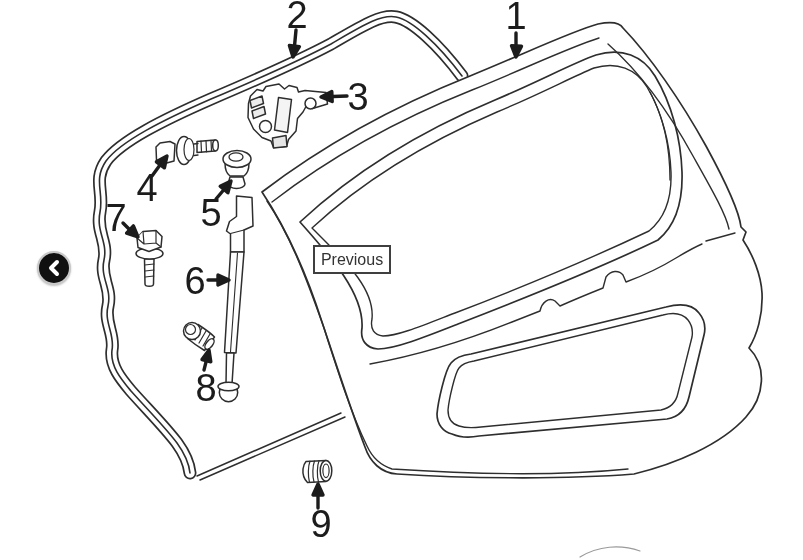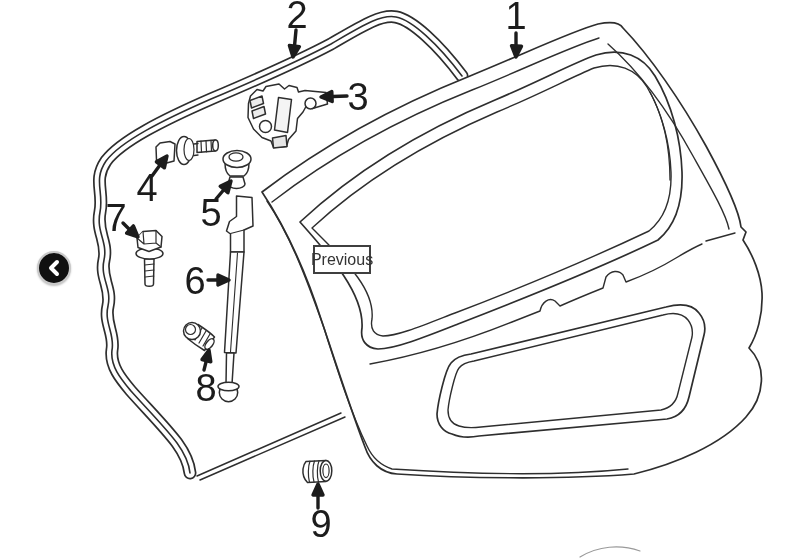--- a/index.html
+++ b/index.html
@@ -3,21 +3,21 @@
 <meta charset="utf-8">
 <style>
   html,body{margin:0;padding:0;background:#fff;}
   body{width:803px;height:560px;position:relative;overflow:hidden;
        font-family:"Liberation Sans", sans-serif;}
   .stage{position:absolute;inset:0;width:803px;height:560px;background:#fff;}
   svg.art{position:absolute;left:0;top:0;}
   .callout{position:absolute;transform:translate(-50%,-50%);
            font-size:38px;font-weight:400;color:#1c1c1c;line-height:1;
            letter-spacing:0;user-select:none;}
-  .prev-btn{position:absolute;left:313px;top:245px;width:58px;height:29px;
+  .prev-btn{position:absolute;left:313px;top:245px;width:78px;height:29px;
             background:#ffffff;border:2px solid #3f3f3f;box-sizing:border-box;
             font-family:"Liberation Sans", sans-serif;font-size:16px;color:#333333;
             display:flex;align-items:center;justify-content:center;
             padding:0;cursor:pointer;}
   .nav-circle{position:absolute;left:37px;top:251px;width:34px;height:34px;
               border-radius:50%;background:#101010;border:2px solid #c9c9c9;
               box-sizing:border-box;display:flex;align-items:center;justify-content:center;
               cursor:pointer;box-shadow:0 1px 2px rgba(0,0,0,.25);}
 </style>
 </head>

